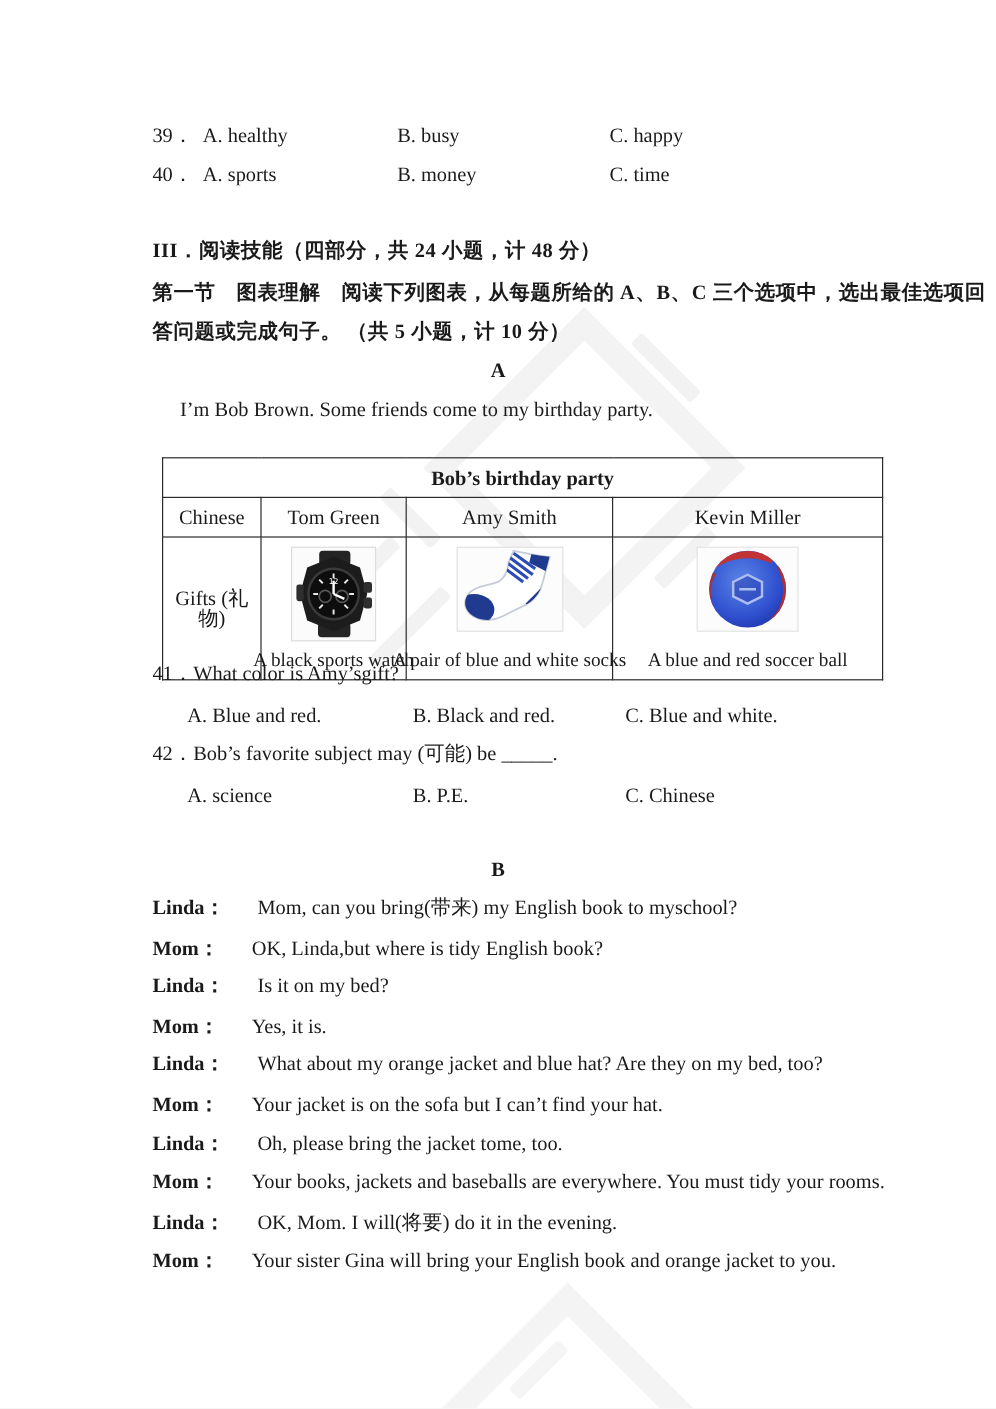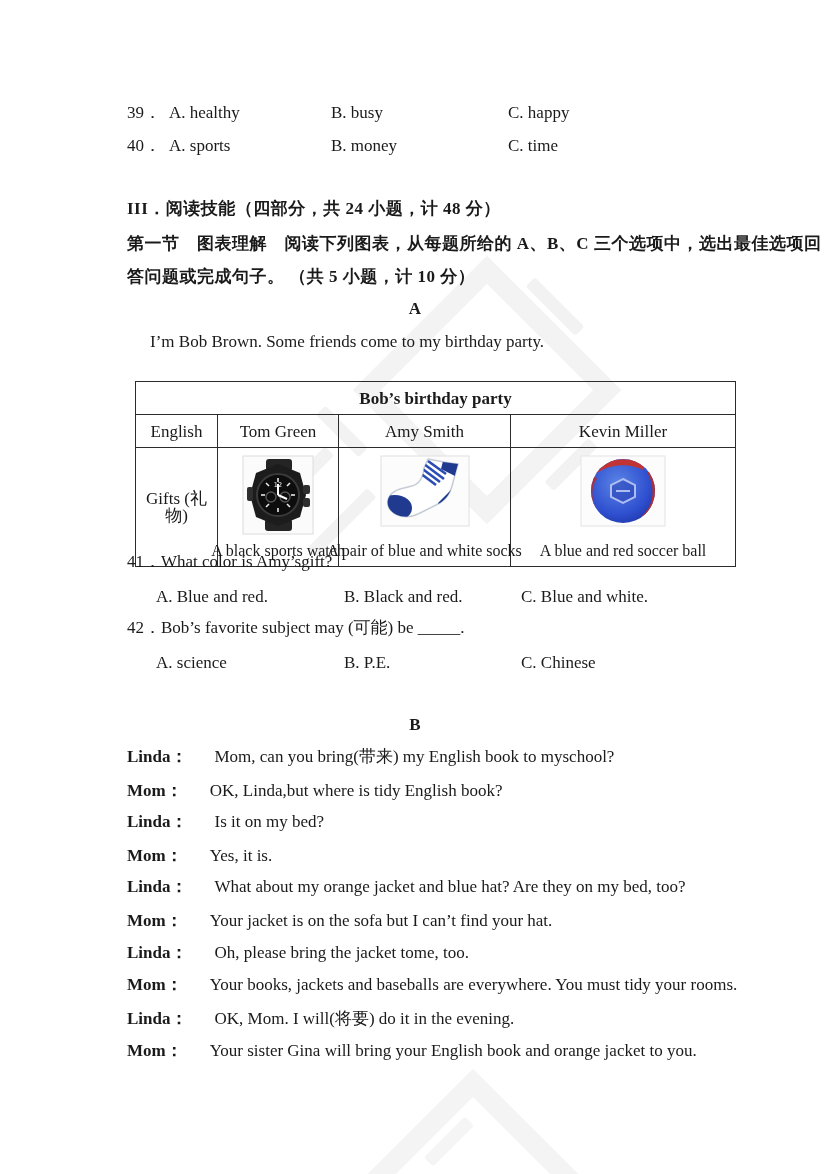--- a/index.html
+++ b/index.html
@@ -100,21 +100,21 @@
         <col style="width:82px">
         <col style="width:121px">
         <col style="width:172px">
         <col style="width:225px">
       </colgroup>
     <tbody>
         <tr>
       <td colspan="4" class="t-title">Bob’s birthday party</td>
     </tr>
     <tr class="t-head">
-      <td>English</td>
+      <td>Chinese</td>
       <td>Tom Green</td>
       <td>Amy Smith</td>
       <td>Kevin Miller</td>
     </tr>
     <tr class="t-gifts">
       <td>
         <span>Gifts (礼物)</span>
       </td>
       <td>
         <div class="gift-cell">

